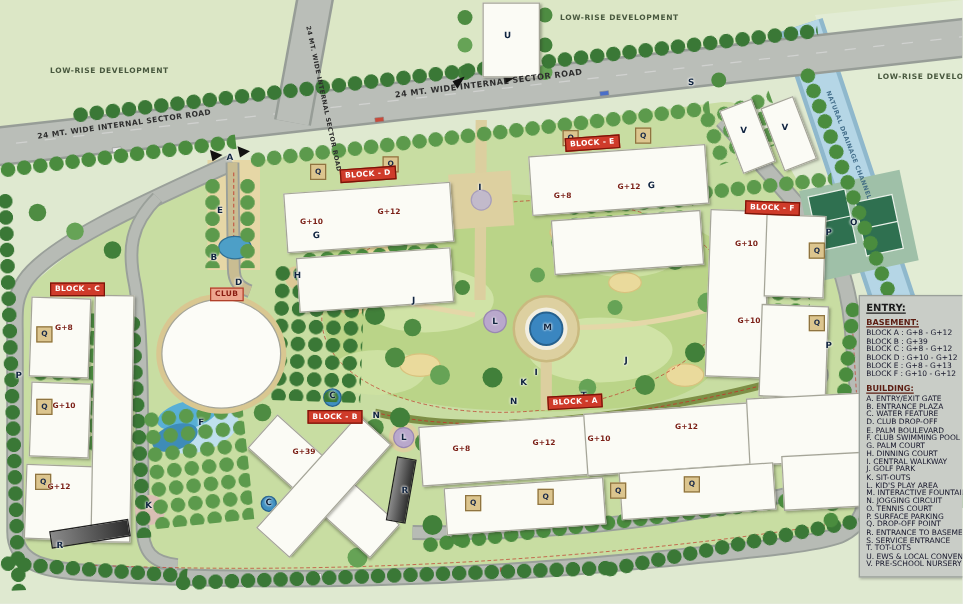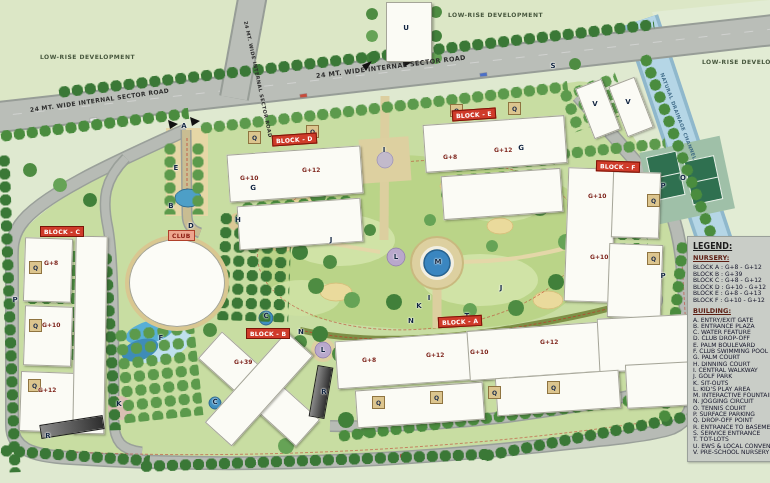--- a/index.html
+++ b/index.html
@@ -398,22 +398,22 @@
       <div class="hlabel" style="left: 426px; top: 351px;">G+12</div>
 
       <div class="hlabel" style="left: 470px; top: 348px;">G+10</div>
 
       <div class="hlabel" style="left: 540px; top: 338px;">G+12</div>
 
       <div class="hlabel" style="left: 234px; top: 358px;">G+39</div>
     </div>
 
   <div class="legend">
-    <div class="lg-title">LEGEND:</div>
-    <div class="lg-head">NURSERY:</div>
+    <div class="lg-title">ENTRY:</div>
+    <div class="lg-head">BASEMENT:</div>
     <div>
 
     <div class="lg-item">BLOCK A : G+8 - G+12</div>
         <div class="lg-item">BLOCK B : G+39</div>
         <div class="lg-item">BLOCK C : G+8 - G+12</div>
         <div class="lg-item">BLOCK D : G+10 - G+12</div>
         <div class="lg-item">BLOCK E : G+8 - G+13</div>
         <div class="lg-item">BLOCK F : G+10 - G+12</div>
       </div>
     <div class="lg-head">BUILDING:</div>

